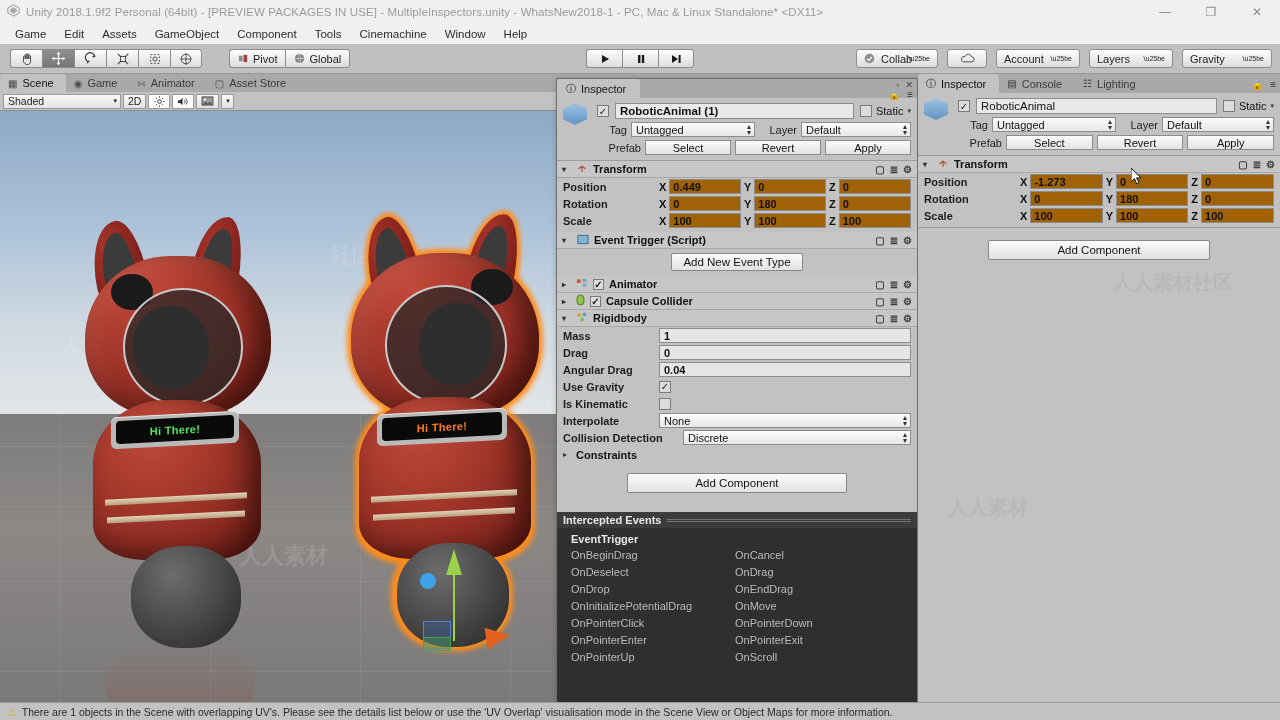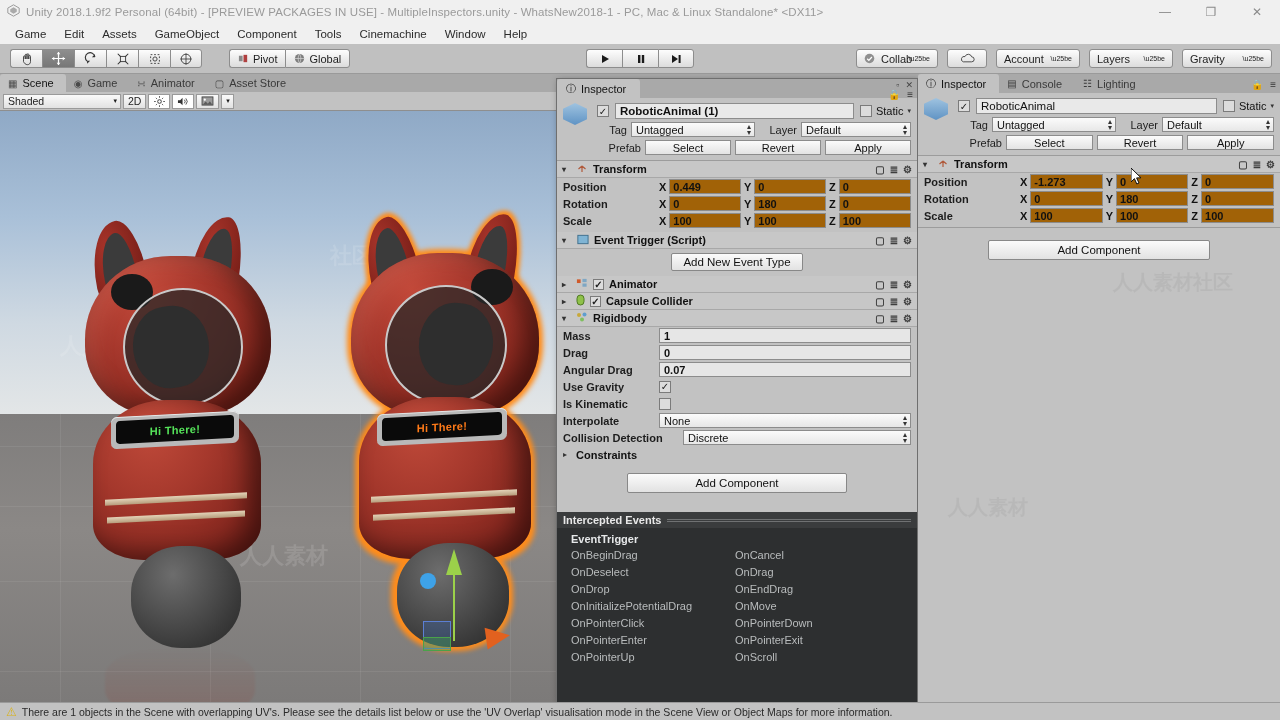--- a/index.html
+++ b/index.html
@@ -760,21 +760,21 @@
     <div class="row">
       <span class="rlabel">Mass</span>
       <span class="widefield">1</span>
     </div>
     <div class="row">
       <span class="rlabel">Drag</span>
       <span class="widefield">0</span>
     </div>
     <div class="row">
       <span class="rlabel">Angular Drag</span>
-      <span class="widefield">0.07</span>
+      <span class="widefield">0.04</span>
     </div>
     <div class="row">
       <span class="rlabel">Use Gravity</span>
       <span class="chk">✓</span>
     </div>
     <div class="row">
       <span class="rlabel">Is Kinematic</span>
       <span class="chk"></span>
     </div>
     <div class="row">

